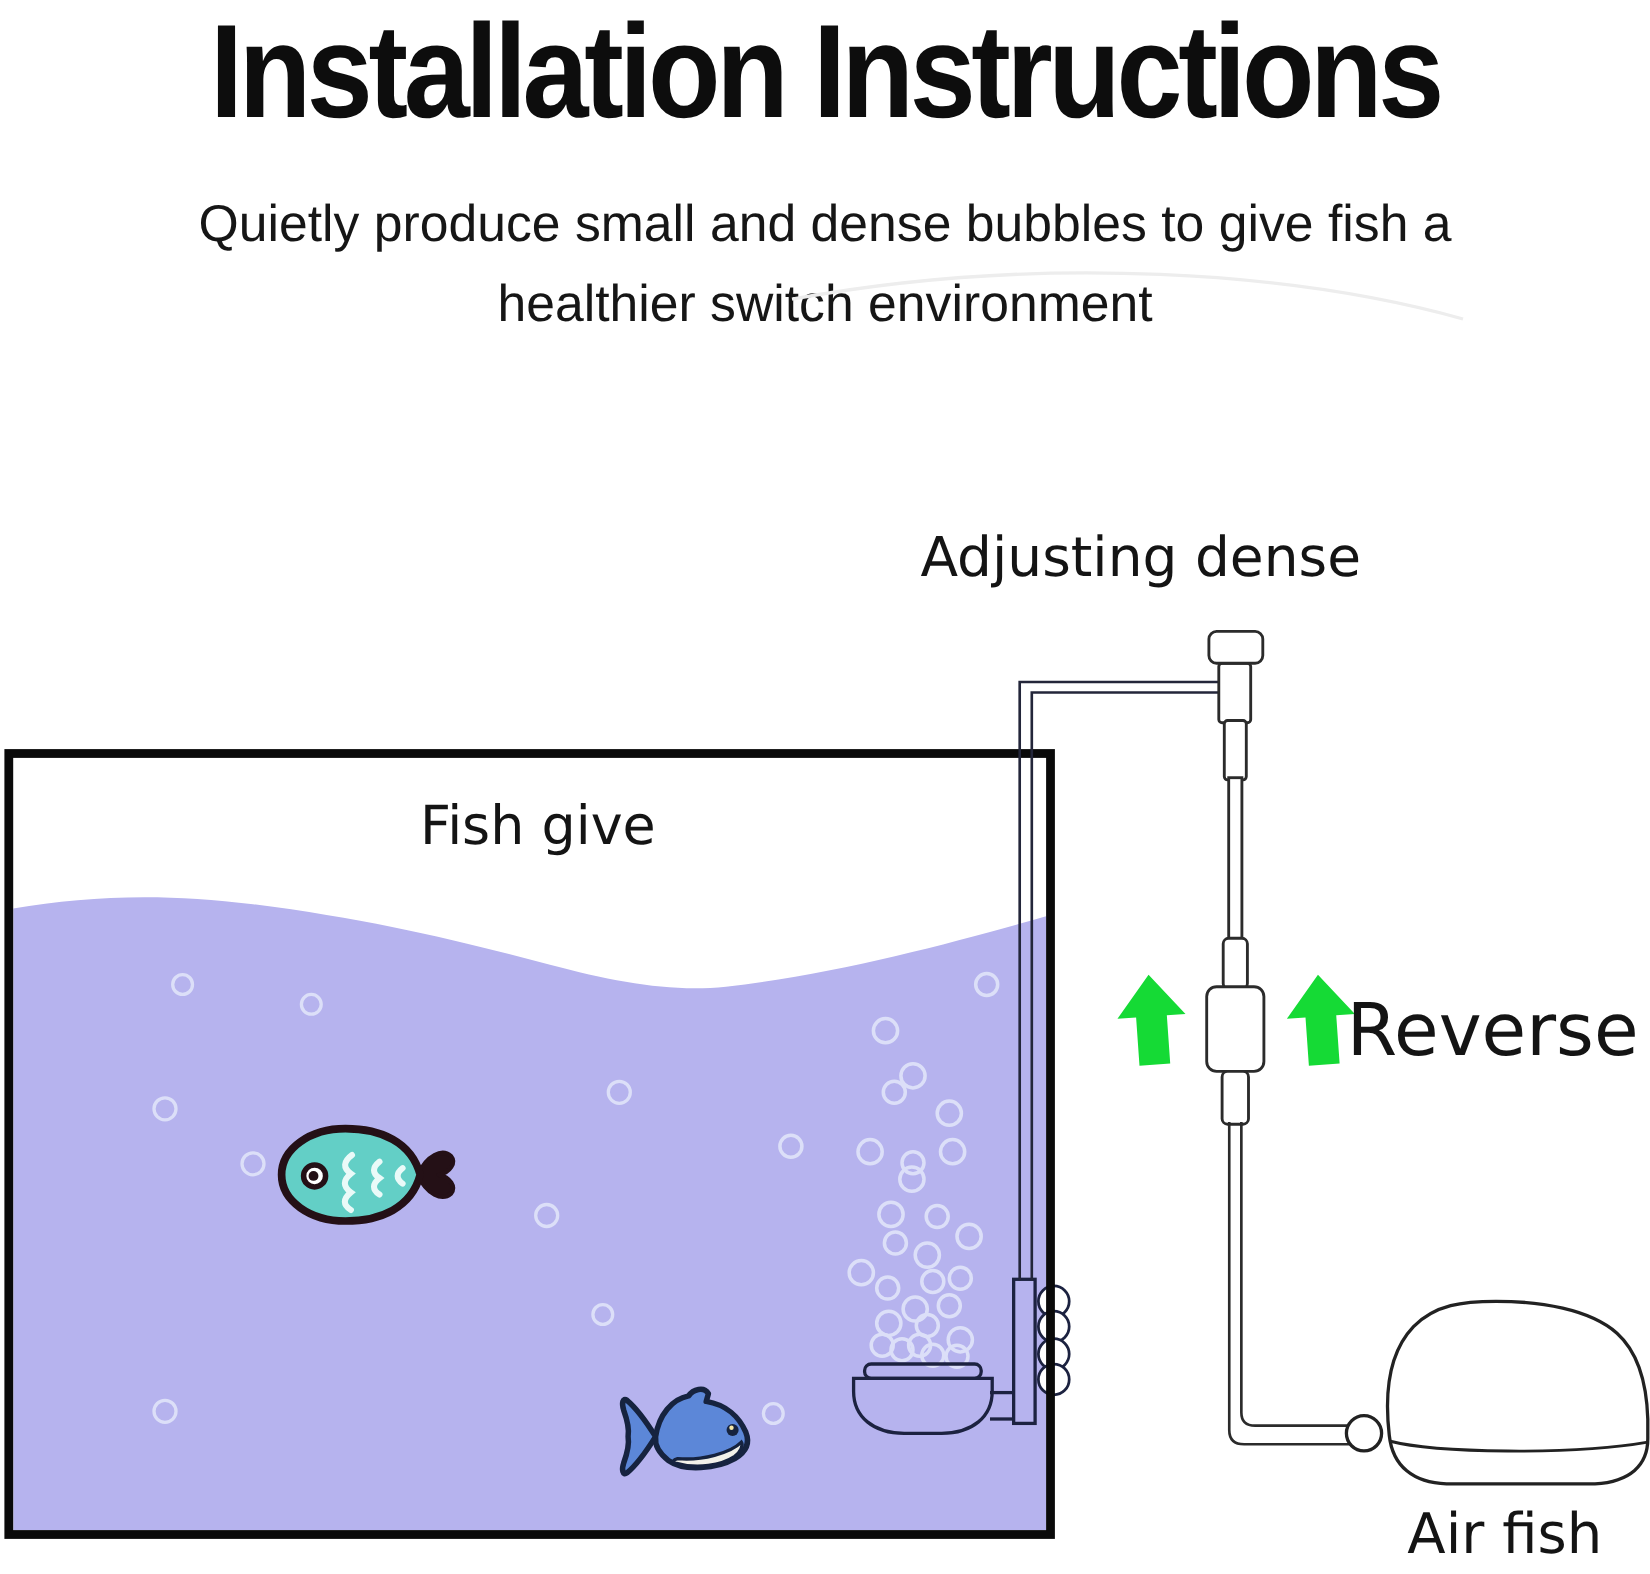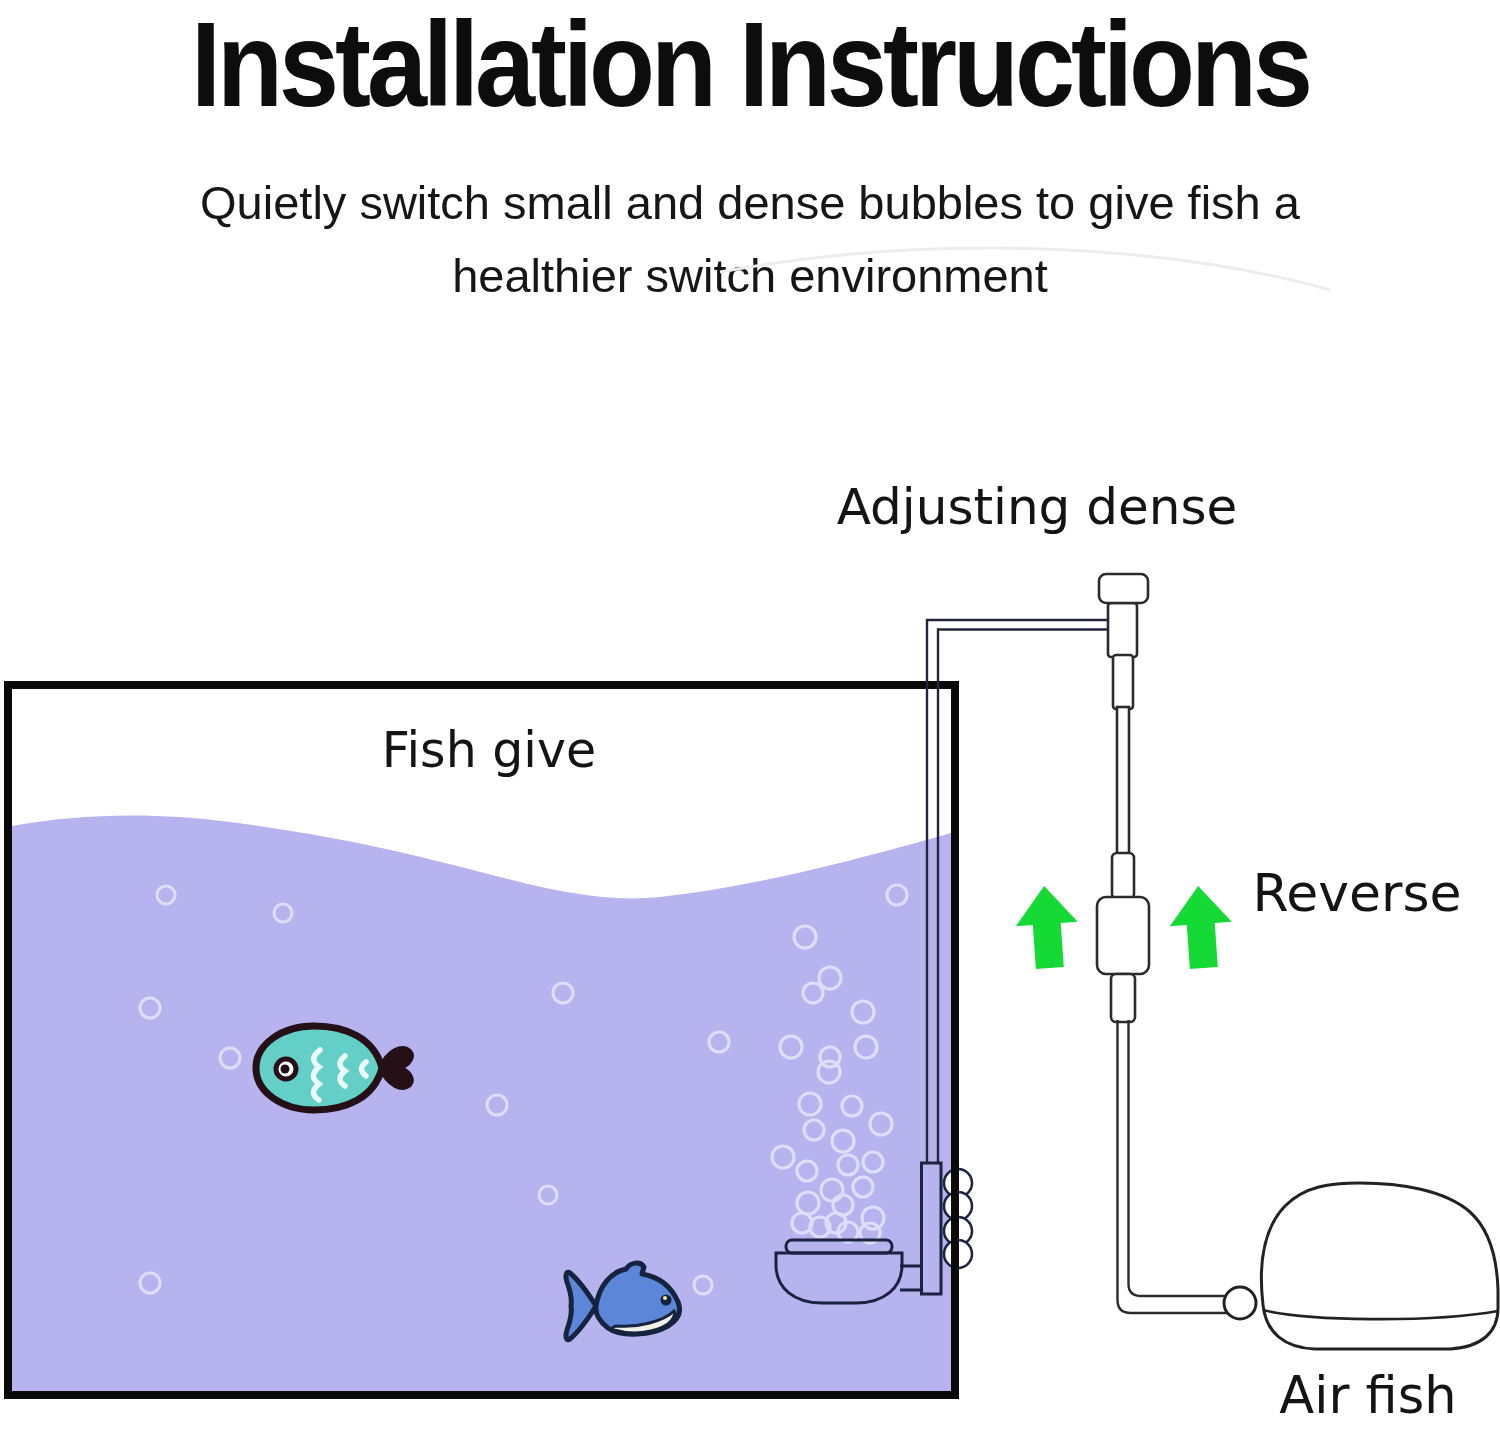--- a/index.html
+++ b/index.html
@@ -17,32 +17,32 @@
   .subtitle{
     position:absolute;left:0;top:166px;width:1500px;text-align:center;
     font-size:47px;line-height:73px;color:#161616;font-weight:normal;
   }
   .diagram-label{
     position:absolute;transform:translateX(-50%);white-space:nowrap;
     font-family:"DejaVu Sans",sans-serif;color:#141414;
   }
   .lbl-adjusting{left:1037px;top:478px;font-size:50px;}
   .lbl-fishtank{left:489px;top:722px;font-size:49px;}
-  .lbl-reverse{left:1357px;top:858px;font-size:52px;line-height:70px;text-align:right;}
+  .lbl-reverse{left:1357px;top:902px;font-size:66px;line-height:70px;text-align:right;}
   .lbl-airpump{left:1368px;top:1366px;font-size:51px;}
   svg{position:absolute;left:0;top:0;}
 </style>
 </head>
 <body>
 
 <div class="stage">
 
   <div class="title">Installation Instructions</div>
   <div class="subtitle">
-    <div>Quietly switch small and dense bubbles to give fish a</div>
+    <div>Quietly produce small and dense bubbles to give fish a</div>
     <div>healthier switch environment</div>
   </div>
 
   <svg width="1500" height="1431" viewBox="0 0 1500 1431">
     <defs>
       <clipPath id="tankClip">
           <rect x="12" y="689" width="939" height="702"></rect>
         </clipPath>
     </defs>
 

